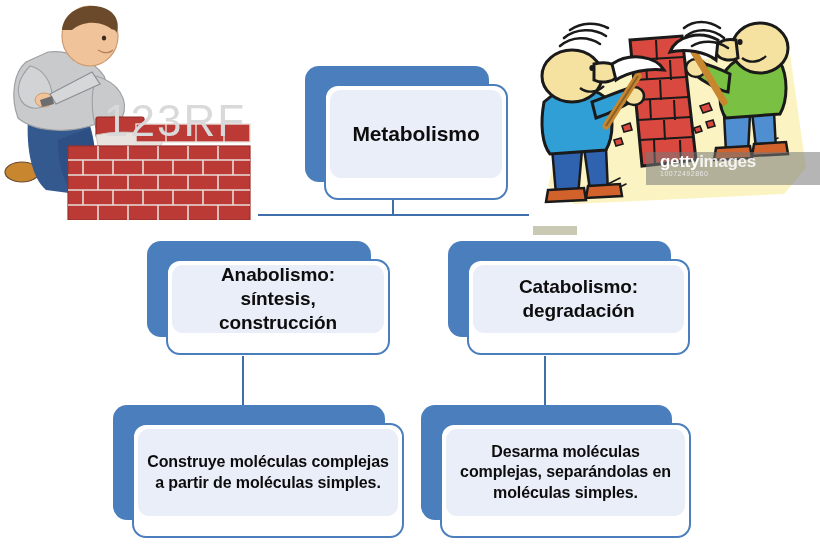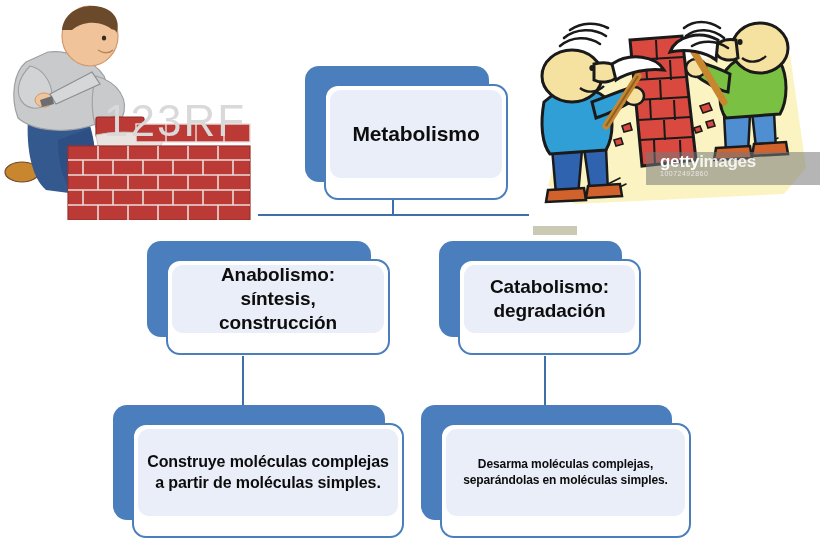--- a/index.html
+++ b/index.html
@@ -72,28 +72,28 @@
     white-space: pre-line;
   }
 
   
   #node-metabolismo { left: 305px; top: 66px; width: 184px; height: 116px; }
   #node-metabolismo .label { font-size: 21px; }
 
   #node-anabolismo { left: 147px; top: 241px; width: 183px; height: 96px; padding-left: 41px; }
   #node-anabolismo .label { font-size: 19px; }
 
-  #node-catabolismo { left: 439px; top: 241px; width: 183px; height: 96px; }
+  #node-catabolismo { left: 448px; top: 241px; width: 183px; height: 96px; padding-left: 40px; }
   #node-catabolismo .label { font-size: 19px; }
 
   #node-desc-anabolismo { left: 113px; top: 405px; width: 262px; height: 115px; padding-left: 10px; }
   #node-desc-anabolismo .label { font-size: 16px; }
 
   #node-desc-catabolismo { left: 421px; top: 405px; width: 251px; height: 115px; }
-  #node-desc-catabolismo .label { font-size: 12px; }
+  #node-desc-catabolismo .label { font-size: 16px; }
 
   
   #conn-trunk-h { left: 258px; top: 214px; width: 271px; }
   #conn-trunk-up { left: 392px; top: 200px; height: 16px; }
   #conn-left-down { left: 242px; top: 356px; height: 50px; }
   #conn-right-down { left: 544px; top: 356px; height: 50px; }
 
   
   .wm { position: absolute; pointer-events: none; }
   #wm-123rf {

